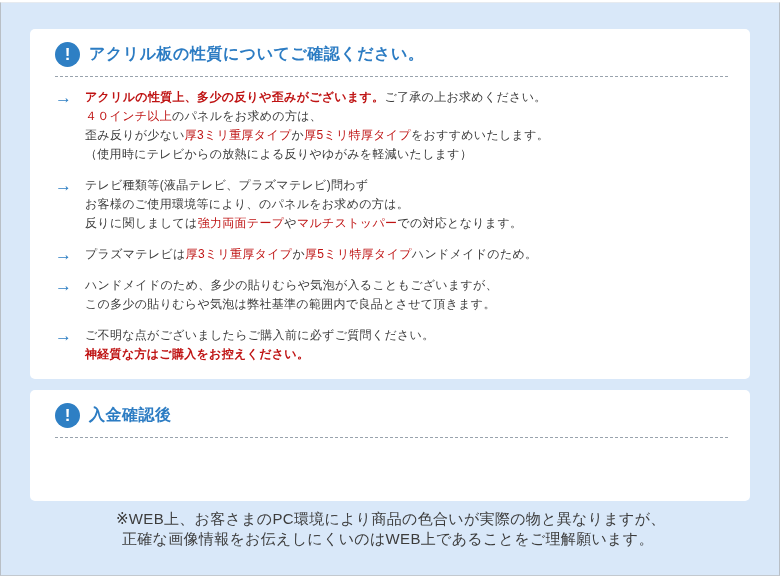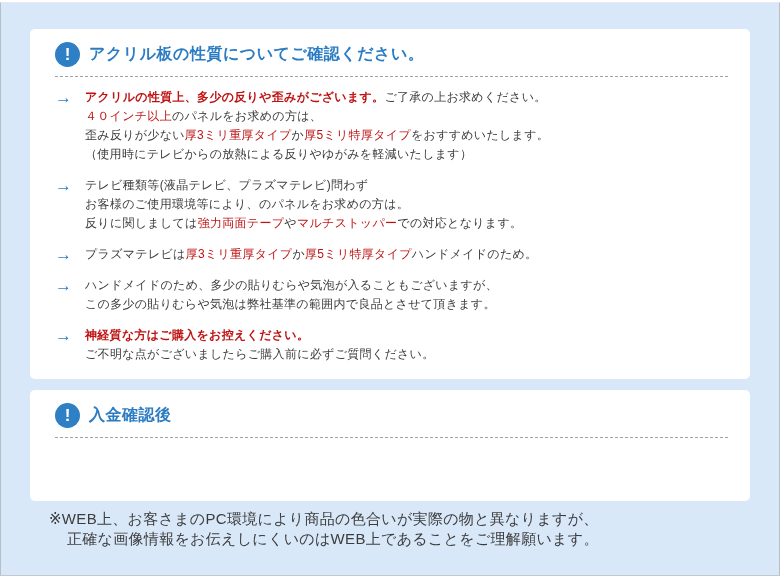--- a/index.html
+++ b/index.html
@@ -35,22 +35,22 @@
   .bullet-row { display:flex; align-items:flex-start; margin-bottom:12px; }
   .bullet-marker { flex:none; width:30px; color:#2e7fc4; font-weight:bold; font-size:17px; line-height:19px; }
   .bullet-body { font-size:12px; line-height:19px; color:#3c3c3c; letter-spacing:0.3px; }
 
   .red  { color:#bf1313; }
   .bold { font-weight:bold; }
 
   .delivery-text { padding:9px 18px 0 53px; font-size:15.5px; line-height:19.5px; color:#3c3c3c; letter-spacing:0.3px; }
 
   .footer-note { position:absolute; left:0; top:506px; width:780px; font-size:15px; line-height:20px; color:#3c3c3c; letter-spacing:0.3px; }
-  .footer-note .l1 { padding-left:48px; }
-  .footer-note .l2 { padding-left:66px; }
+  .footer-note .l1 { padding-left:84px;margin-left:31px; }
+  .footer-note .l2 { padding-left:105px;margin-left:16px; }
 </style>
 </head>
 <body>
 
 <div class="panel">
 
   <div class="card props">
     <div class="section-header">
       <span class="icon-circle">!</span>
       <h2 class="section-title">アクリル板の性質についてご確認ください。</h2>
@@ -89,22 +89,22 @@
         <span class="bullet-marker">→</span>
         <div class="bullet-body">
           <div><span>ハンドメイドのため、多少の貼りむらや気泡が入ることもございますが、</span></div>
           <div><span>この多少の貼りむらや気泡は弊社基準の範囲内で良品とさせて頂きます。</span></div>
         </div>
       </div>
 
       <div class="bullet-row">
         <span class="bullet-marker">→</span>
         <div class="bullet-body">
+          <div><span>ご不明な点がございましたらご購入前に必ずご質問ください。</span></div>
           <div><span class="red bold">神経質な方はご購入をお控えください。</span></div>
-          <div><span>ご不明な点がございましたらご購入前に必ずご質問ください。</span></div>
         </div>
       </div>
 
     </div>
   </div>
 
   <div class="card delivery-card">
     <div class="section-header">
       <span class="icon-circle">!</span>
       <h2 class="section-title">入金確認後</h2>

